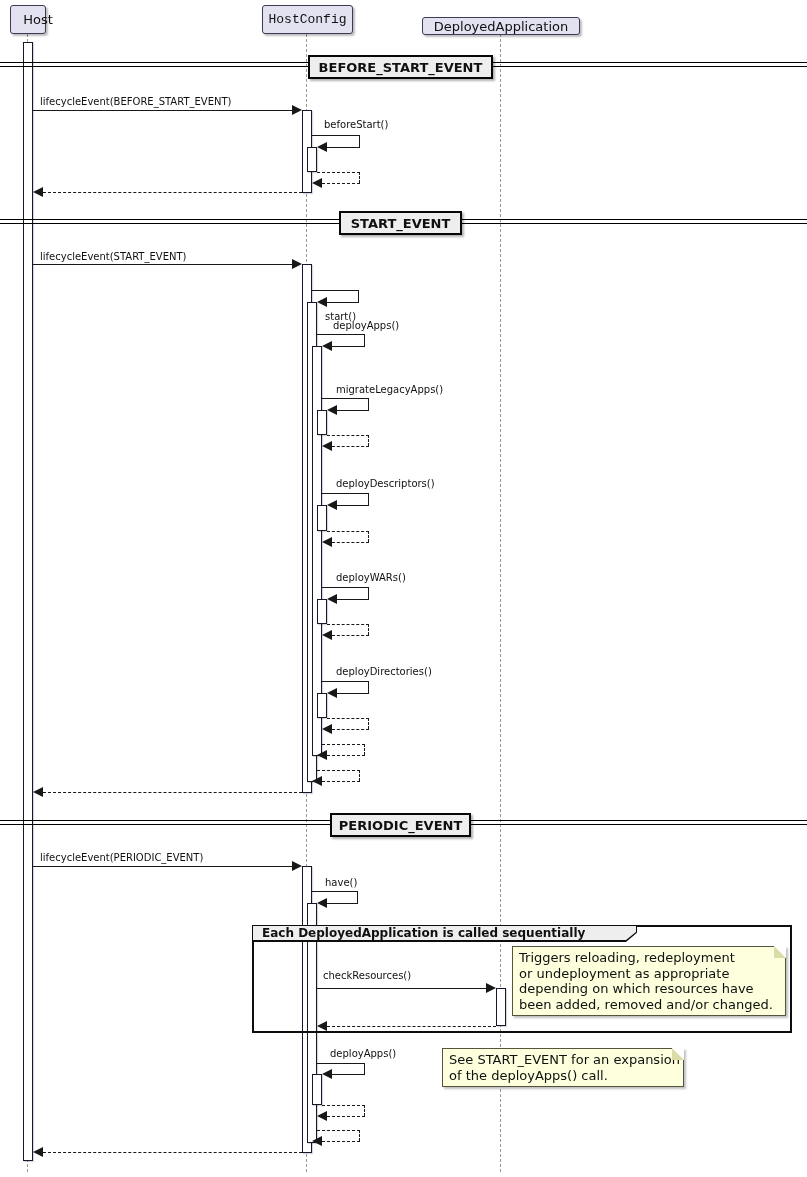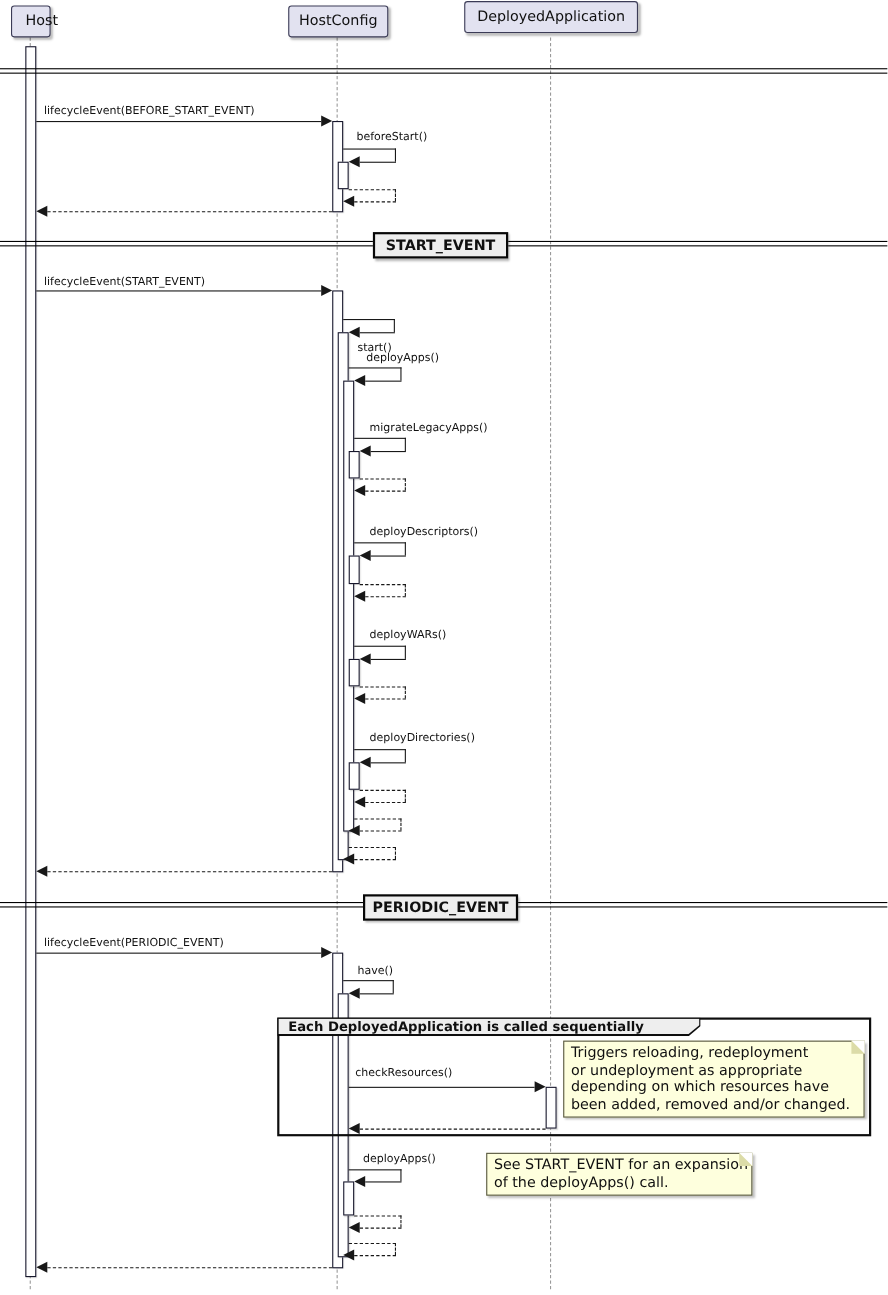--- a/index.html
+++ b/index.html
@@ -43,20 +43,21 @@
 <div id="diagram">
 
   <div class="ll" style="left:27px;top:34px;height:1138px;"></div>
   <div class="ll" style="left:306px;top:34px;height:1138px;"></div>
   <div class="ll" style="left:500px;top:34px;height:1138px;"></div>
 
   <div class="act" style="left:23px;top:42px;height:1119px;"></div>
 
   <div class="divline" style="top:62px;"></div>
   <div class="divline" style="top:66px;"></div>
+  <div class="divlbl" style="left:308px;top:55px;width:185px;height:24px;">BEFORE_START_EVENT</div>
 
   <div class="divline" style="top:219px;"></div>
   <div class="divline" style="top:223px;"></div>
   <div class="divlbl" style="left:339px;top:211px;width:123px;height:24px;">START_EVENT</div>
 
   <div class="divline" style="top:820px;"></div>
   <div class="divline" style="top:824px;"></div>
   <div class="divlbl" style="left:330px;top:813px;width:141px;height:24px;">PERIODIC_EVENT</div>
 
   <div class="lbl" style="left:40px;top:94px;">lifecycleEvent(BEFORE_START_EVENT)</div>
@@ -187,16 +188,16 @@
     <div>depending on which resources have</div>
     <div>been added, removed and/or changed.</div>
   </div>
   <div class="note" style="left:442px;top:1048px;width:242px;height:39px;">
     <span class="fold"></span>
     <div>See START_EVENT for an expansion</div>
     <div>of the deployApps() call.</div>
   </div>
 
   <div class="part" style="left:10px;top:5px;width:36px;height:29px;padding-left:20px;">Host</div>
-  <div class="part" style="left:262px;top:5px;width:91px;height:29px;">HostConfig</div>
-  <div class="part" style="left:422px;top:1px;width:158px;height:29px;">DeployedApplication</div>
+  <div class="part" style="left:262px;top:5px;width:91px;height:29px;font-family:Liberation Mono, monospace;">HostConfig</div>
+  <div class="part" style="left:422px;top:17px;width:158px;height:18px;">DeployedApplication</div>
 
 </div>
 
 </body></html>

